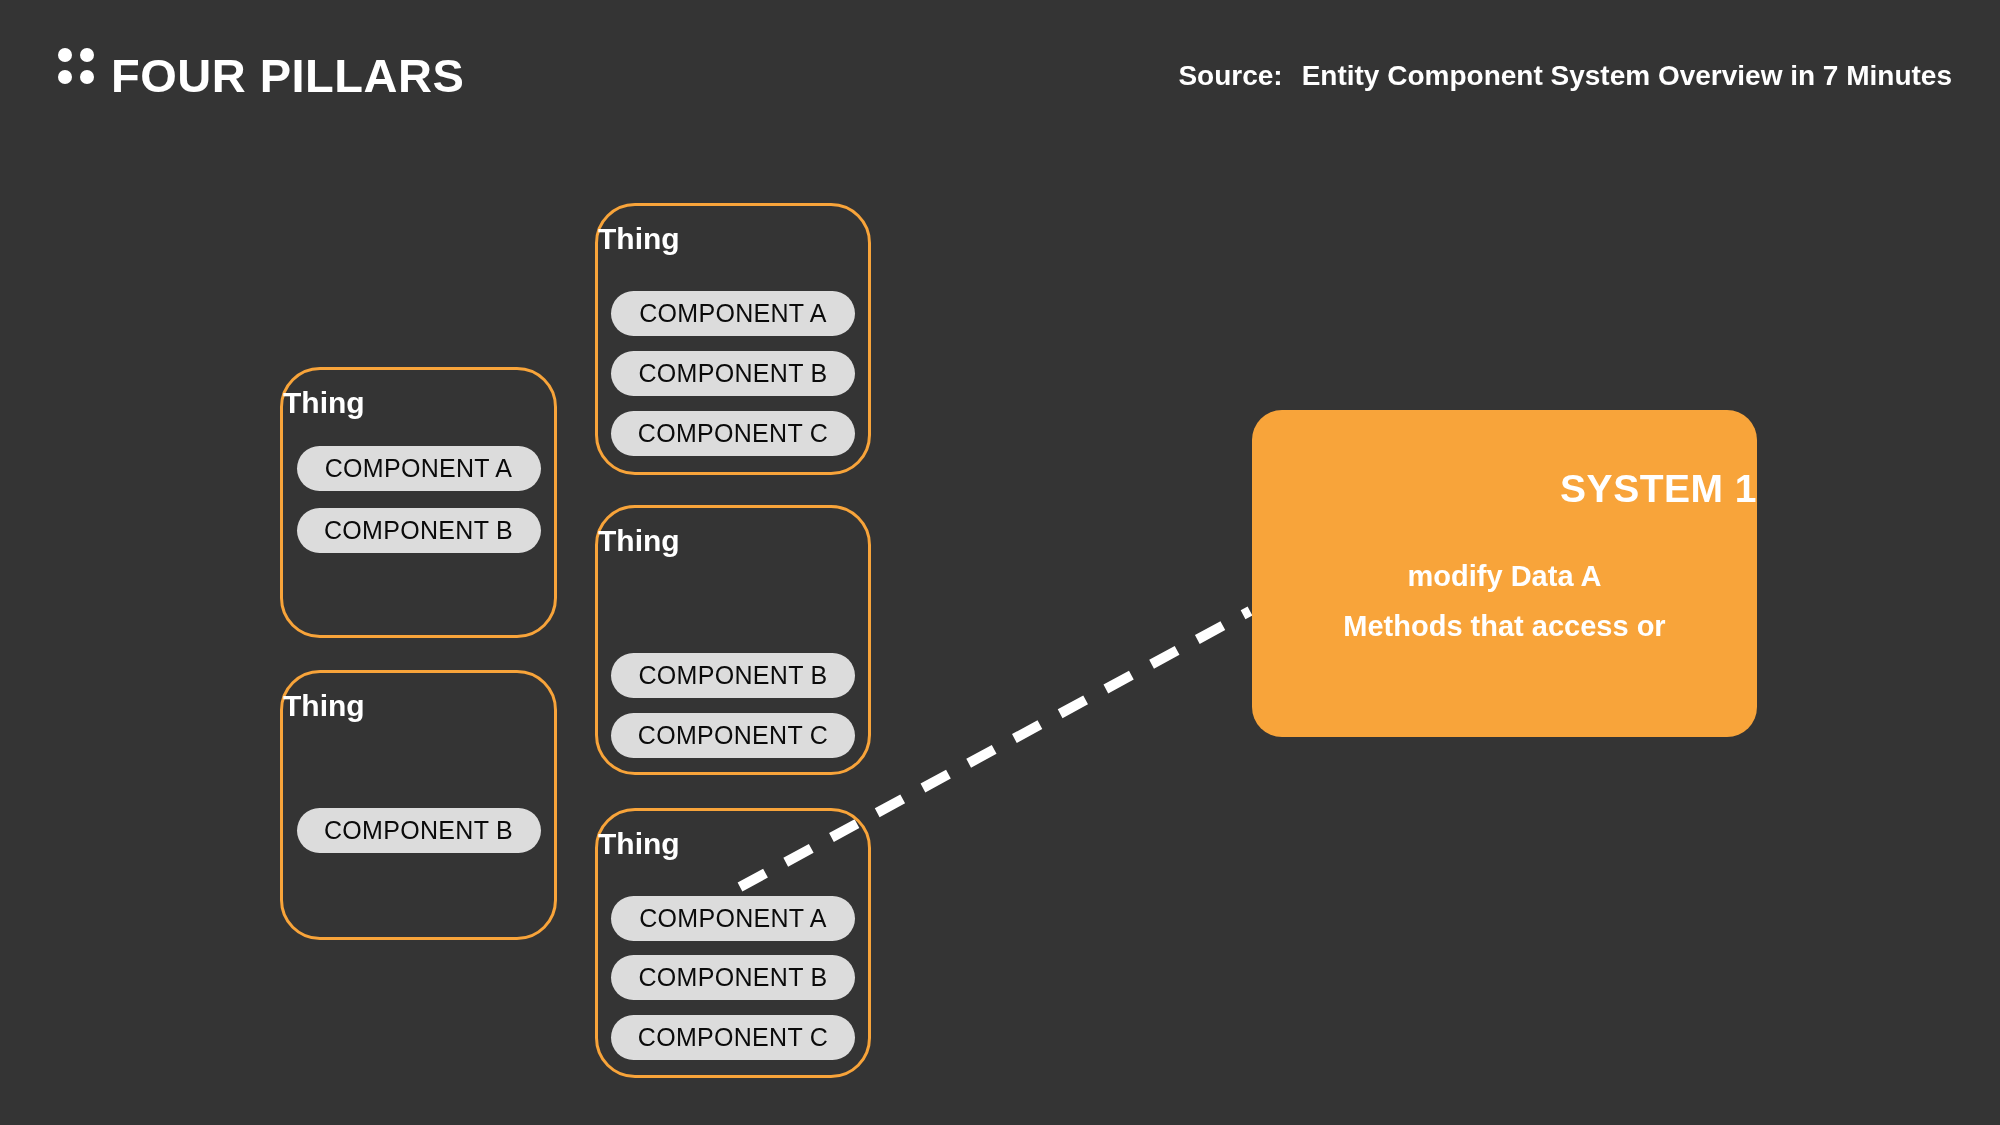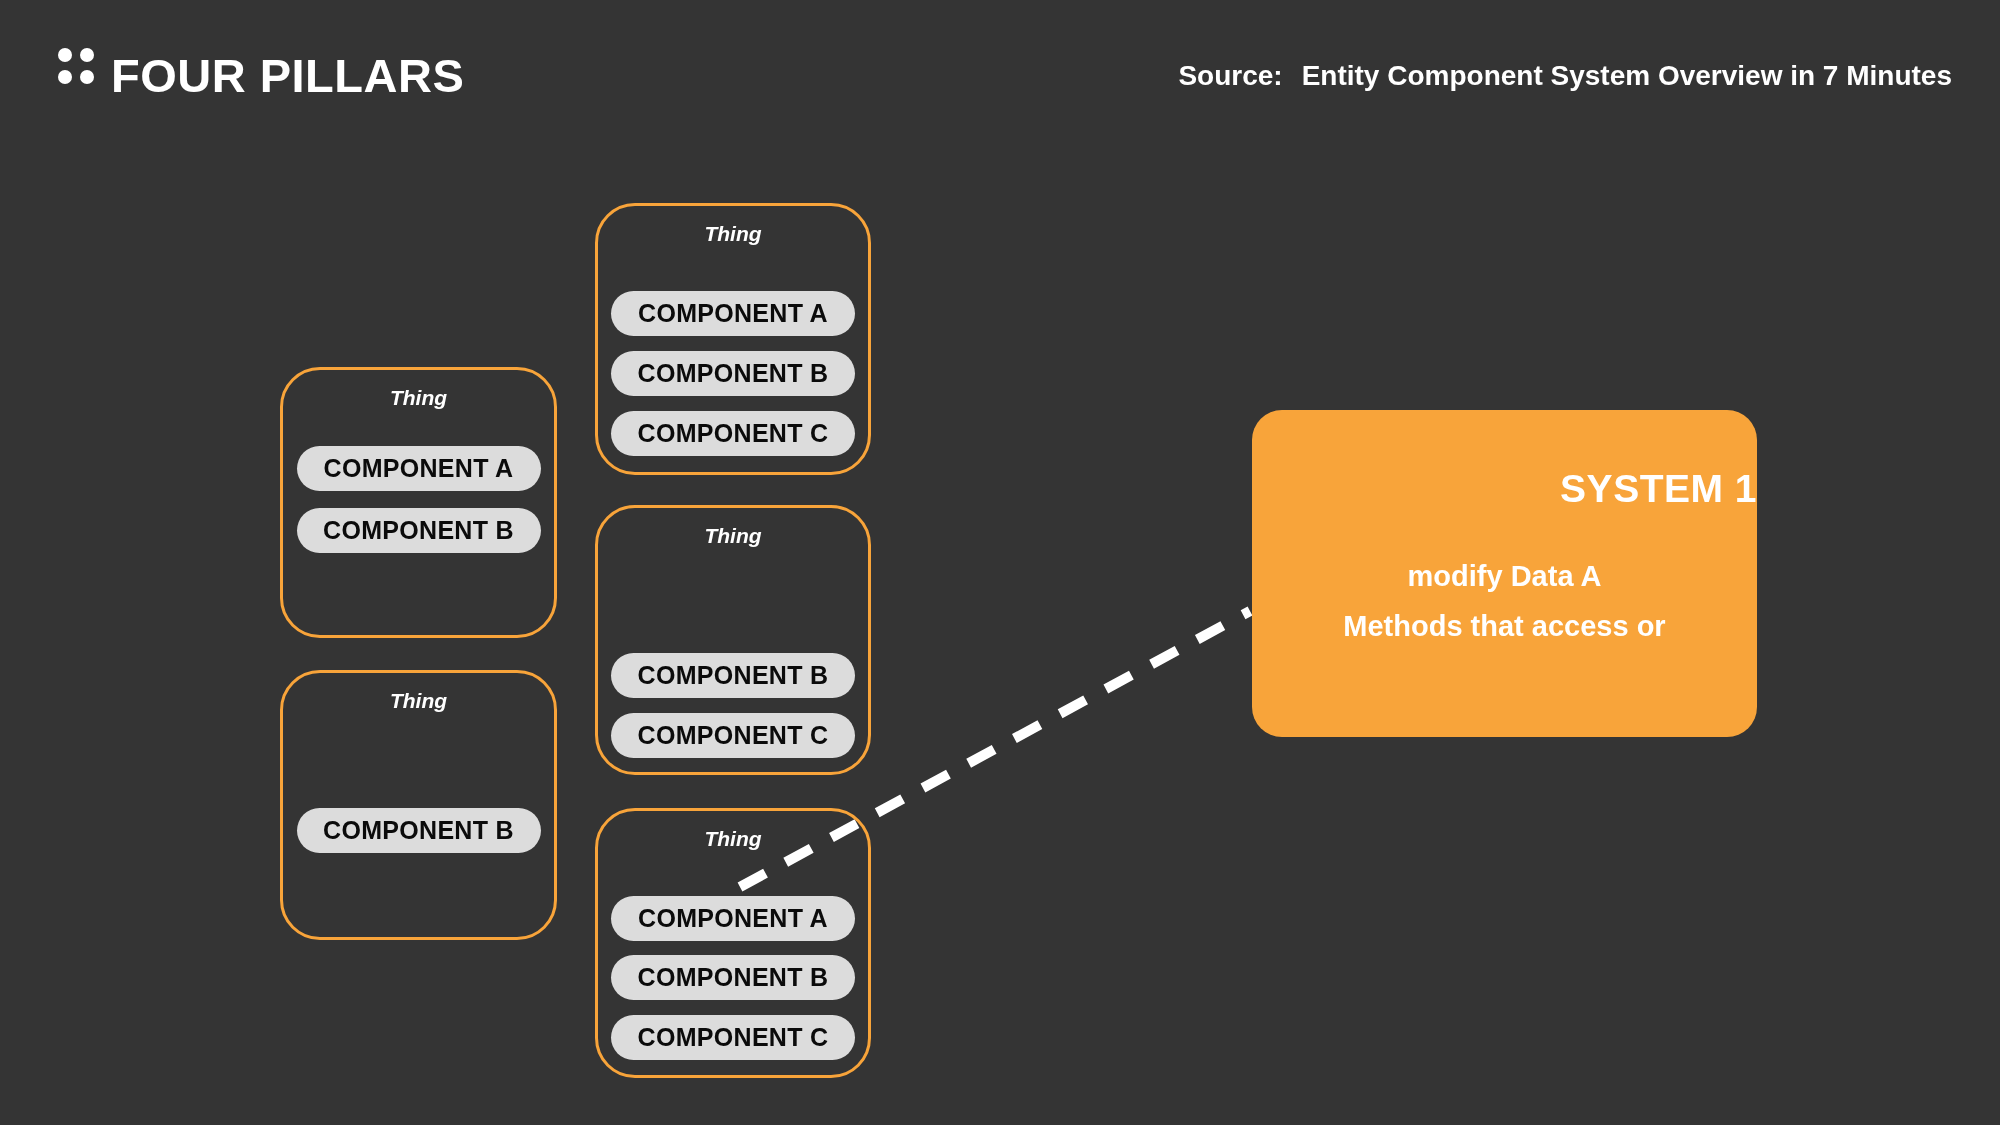--- a/index.html
+++ b/index.html
@@ -55,31 +55,31 @@
 
   
   .thing-box{
     position:absolute;
     border:3px solid var(--accent,#F8A43A);
     border-radius:40px;
     background:transparent;
   }
   .thing-title{
     position:absolute; top:16px; left:0; width:100%;
-    text-align:center;
+    text-align:left;
     color:var(--text-light,#fff);
-    font-size:21px; font-weight:700;font-style:italic;
+    font-size:30px; font-weight:700;
   }
   .pill{
     position:absolute; left:50%; transform:translateX(-50%);
     width:244px; height:45px;
     border-radius:23px;
     background:var(--pill,#DCDCDC);
     color:var(--pill-text,#0B0B0B);
-    font-size:25px; font-weight:700; letter-spacing:0.3px;
+    font-size:25px; font-weight:400; letter-spacing:0.3px;
     display:flex; align-items:center; justify-content:center;
     white-space:nowrap;
   }
 
   
   .system-box{
     position:absolute;
     left:1252px; top:410px; width:505px; height:327px;
     background:var(--accent,#F8A43A);
     border-radius:30px;

